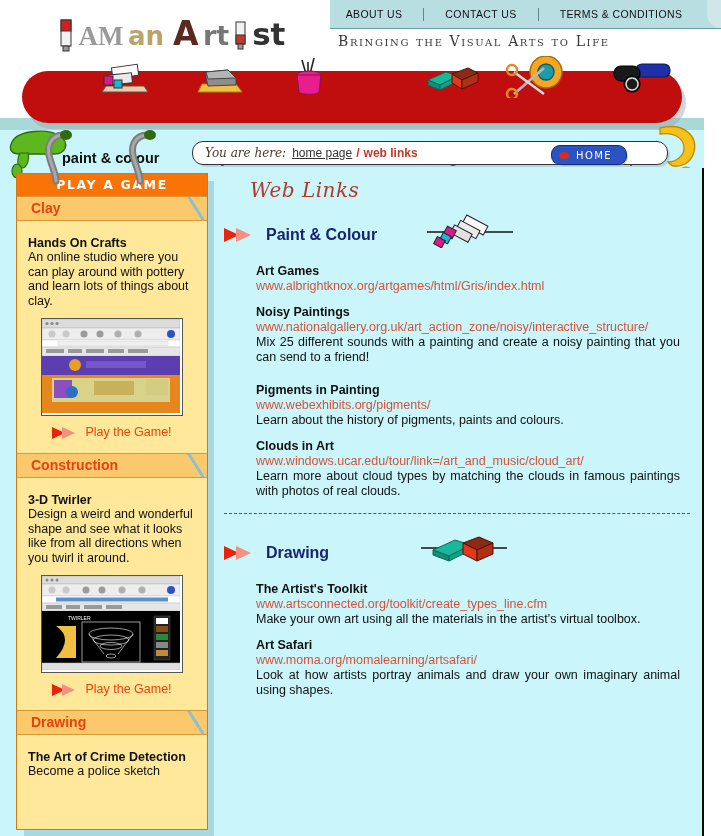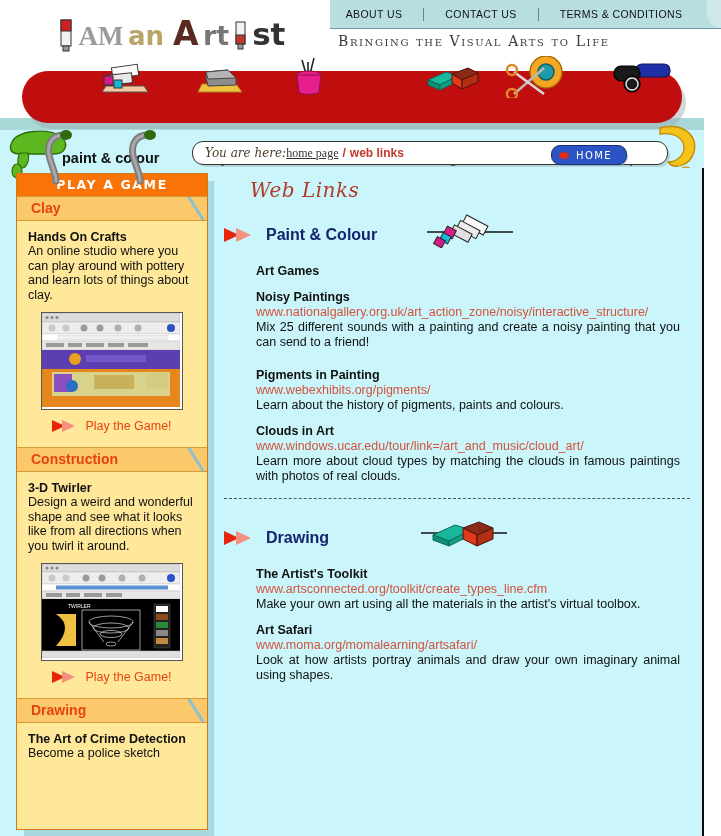--- a/index.html
+++ b/index.html
@@ -88,22 +88,22 @@
   #crumbbar{
     position:absolute;left:192px;top:141px;width:474px;height:22px;
     background:#ffffff;border:1px solid #333;border-radius:11px;z-index:5;
     display:flex;align-items:center;
   }
   #crumb-label{
     font-family:"DejaVu Serif","Liberation Serif",serif;
     font-size:12px;color:#4a3b2a;margin-left:12px;font-style:italic;
   }
   #crumb-home{
-    font-size:12px;color:#333;text-decoration:underline;cursor:pointer;
-    font-family:Liberation Serif, serif;
+    font-size:12px;color:#333;text-decoration:underline;margin-left:6px;cursor:pointer;
+    font-family:Liberation Sans, sans-serif;
   }
   #crumb-slash{font-size:12px;color:#c0392b;margin:0 4px;font-weight:bold;}
   #crumb-current{font-size:12px;color:#c0392b;font-weight:bold;}
   #homebtn-shadow{
     position:absolute;left:554px;top:148px;width:74px;height:18px;
     background:#8ea6ab;border-radius:9px;z-index:5;opacity:.6;
   }
   #homebtn{
     position:absolute;left:551px;top:145px;width:74px;height:18px;
     background:#2b53c4;border:1px solid #16306f;border-radius:9px;z-index:6;
@@ -131,29 +131,29 @@
   }
   .sb-cat{
     background:#fbc96b;color:#e8430f;height:23px;line-height:23px;
     font-size:14px;font-weight:bold;padding-left:14px;position:relative;
     border-top:1px solid #d79a34;border-bottom:1px solid #d79a34;
   }
   .sb-cat:after{
     content:"";position:absolute;right:0;top:0;width:22px;height:23px;
     background:linear-gradient(58deg,#fbc96b 0%,#fbc96b 44%,#8fc0cc 46%,#8fc0cc 54%,#fbc96b 56%);
   }
-  .sb-body{padding:9px 11px 4px 11px;}
+  .sb-body{padding:15px 11px 4px 11px;}
   .sb-title{font-size:12.5px;font-weight:bold;color:#111;line-height:14px;}
   .sb-desc{font-size:12.5px;color:#111;line-height:14.5px;margin-top:0px;}
   .sb-thumb{
     width:140px;height:96px;margin:10px auto 0 auto;border:1px solid #555;
     background:#ffffff;position:relative;overflow:hidden;
   }
   .sb-play{
-    display:flex;align-items:center;justify-content:center;gap:9px;
+    display:flex;align-items:flex-end;justify-content:center;gap:9px;
     margin:9px 0 10px 0;cursor:pointer;
   }
   .sb-play .lbl{color:#e8430f;font-size:12.5px;}
   
   .darrow{display:inline-block;width:24px;height:12px;position:relative;}
   .darrow .a1,.darrow .a2{position:absolute;top:0;width:0;height:0;
     border-top:6px solid transparent;border-bottom:6px solid transparent;}
   .darrow .a1{left:0;border-left:13px solid #e8240c;}
   .darrow .a2{left:10px;border-left:13px solid #f4907f;}
   
@@ -458,20 +458,21 @@
           <rect x="18" y="14" width="10" height="9" fill="#d81b8a" stroke="#222" stroke-width="1" transform="rotate(28 23 18)"></rect>
           <rect x="14" y="20" width="9" height="8" fill="#18b8d8" stroke="#222" stroke-width="1" transform="rotate(28 18 24)"></rect>
           <rect x="8" y="24" width="9" height="8" fill="#d81b8a" stroke="#222" stroke-width="1" transform="rotate(28 12 28)"></rect>
         </svg>
       </span>
     </div>
 
     <div class="links">
       <div class="lk">
         <div class="lk-title">Art Games</div>
+        <div class="lk-url">www.albrightknox.org/artgames/html/Gris/index.html</div>
       </div>
       <div class="lk">
         <div class="lk-title">Noisy Paintings</div>
         <div class="lk-url">www.nationalgallery.org.uk/art_action_zone/noisy/interactive_structure/</div>
         <div class="lk-desc">Mix 25 different sounds with a painting and create a noisy painting that you can send to a friend!</div>
       </div>
       <div class="lk" style="margin-top:18px">
         <div class="lk-title">Pigments in Painting</div>
         <div class="lk-url">www.webexhibits.org/pigments/</div>
         <div class="lk-desc">Learn about the history of pigments, paints and colours.</div>

